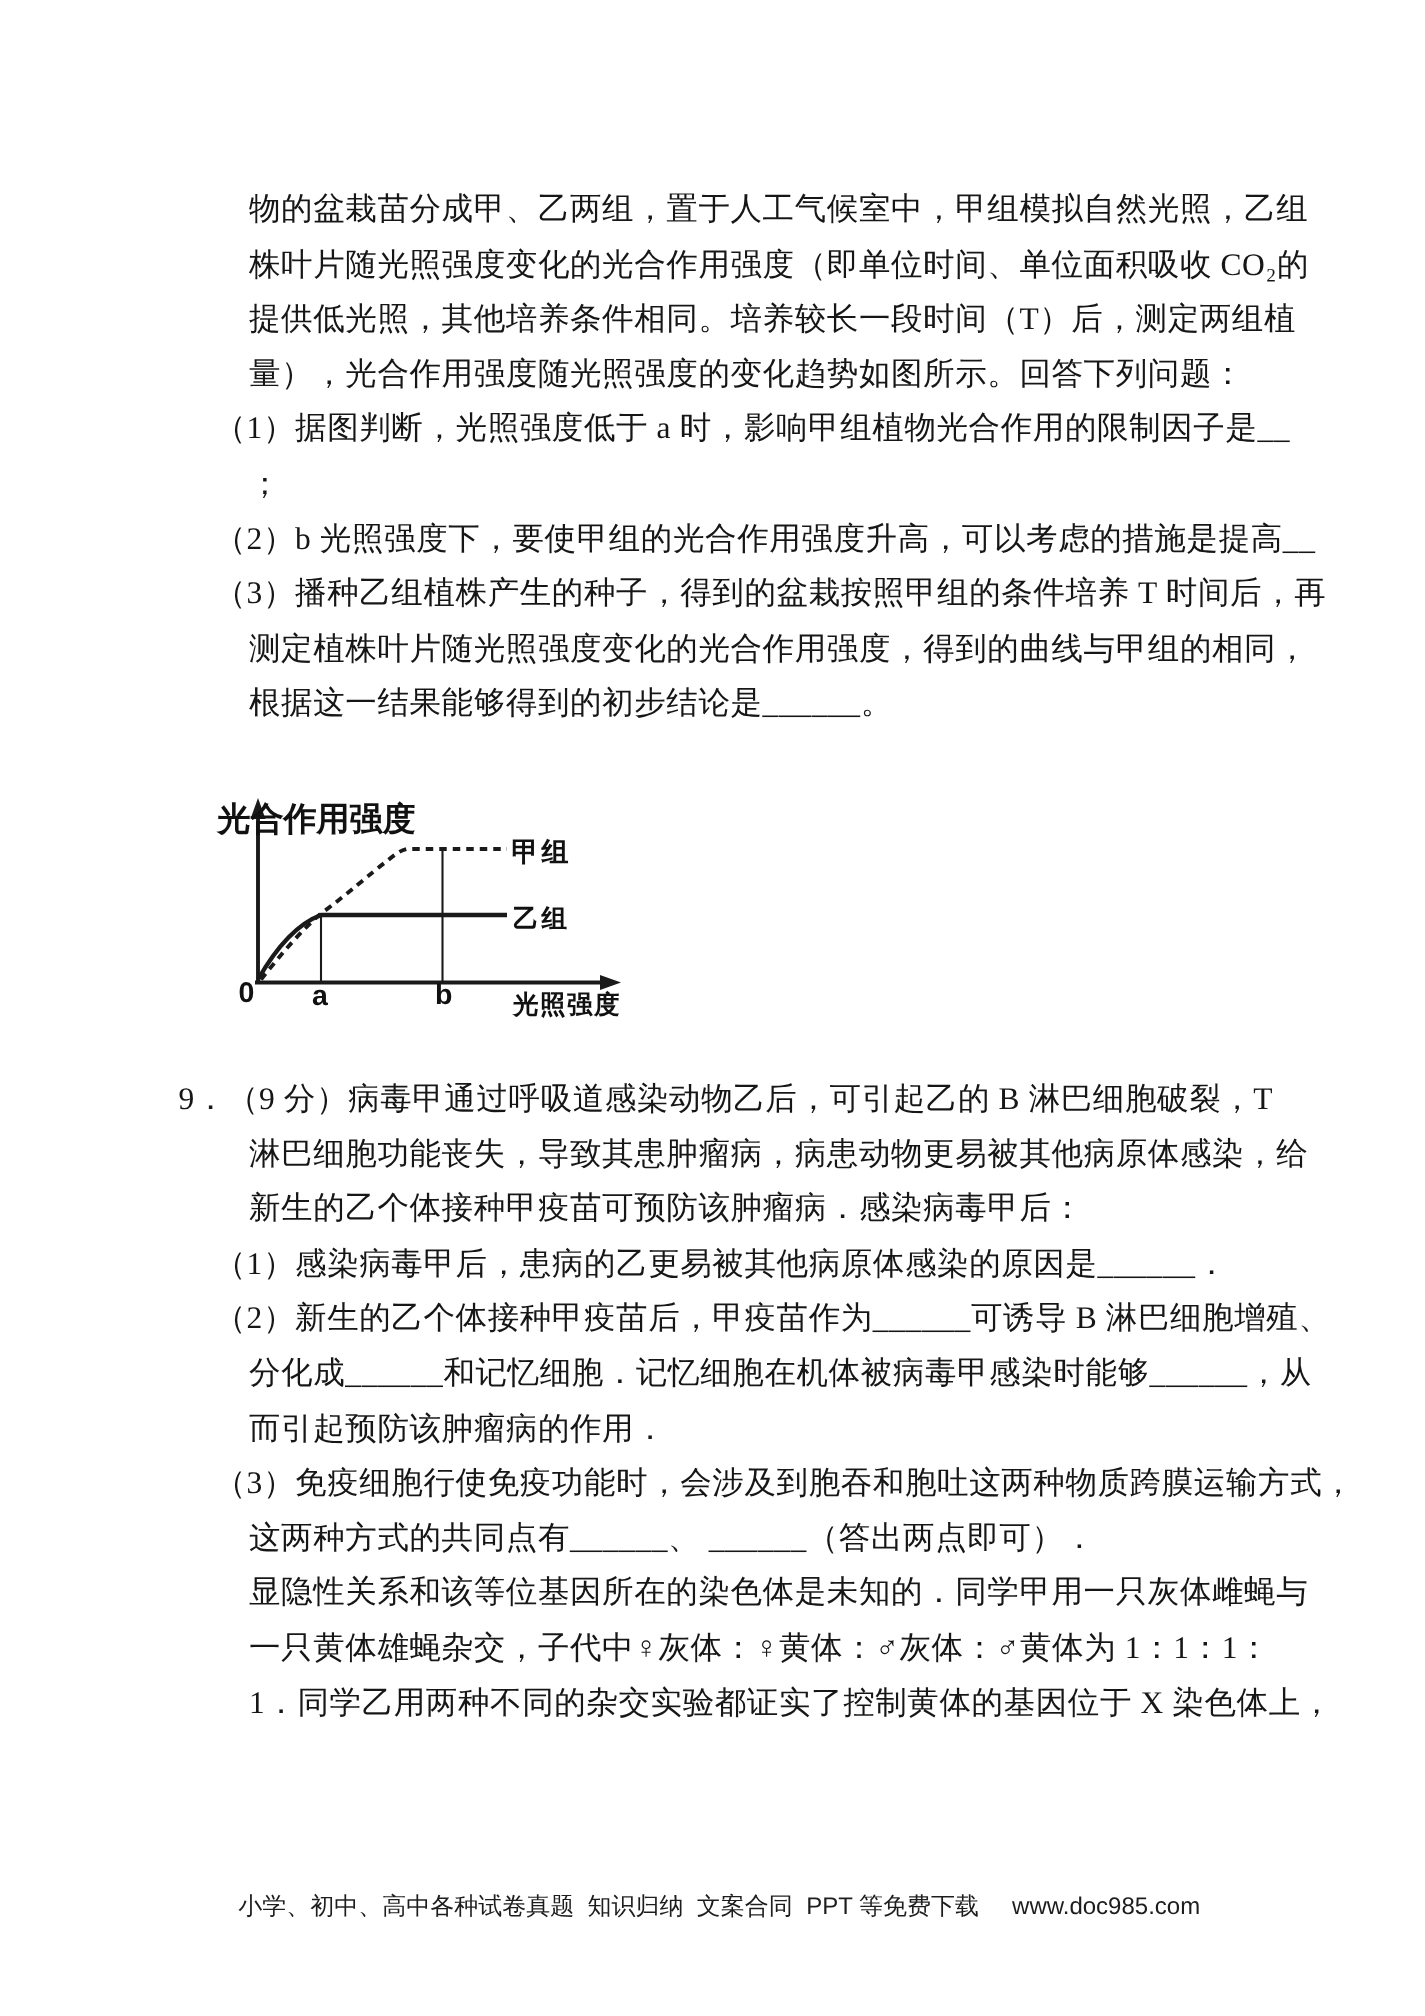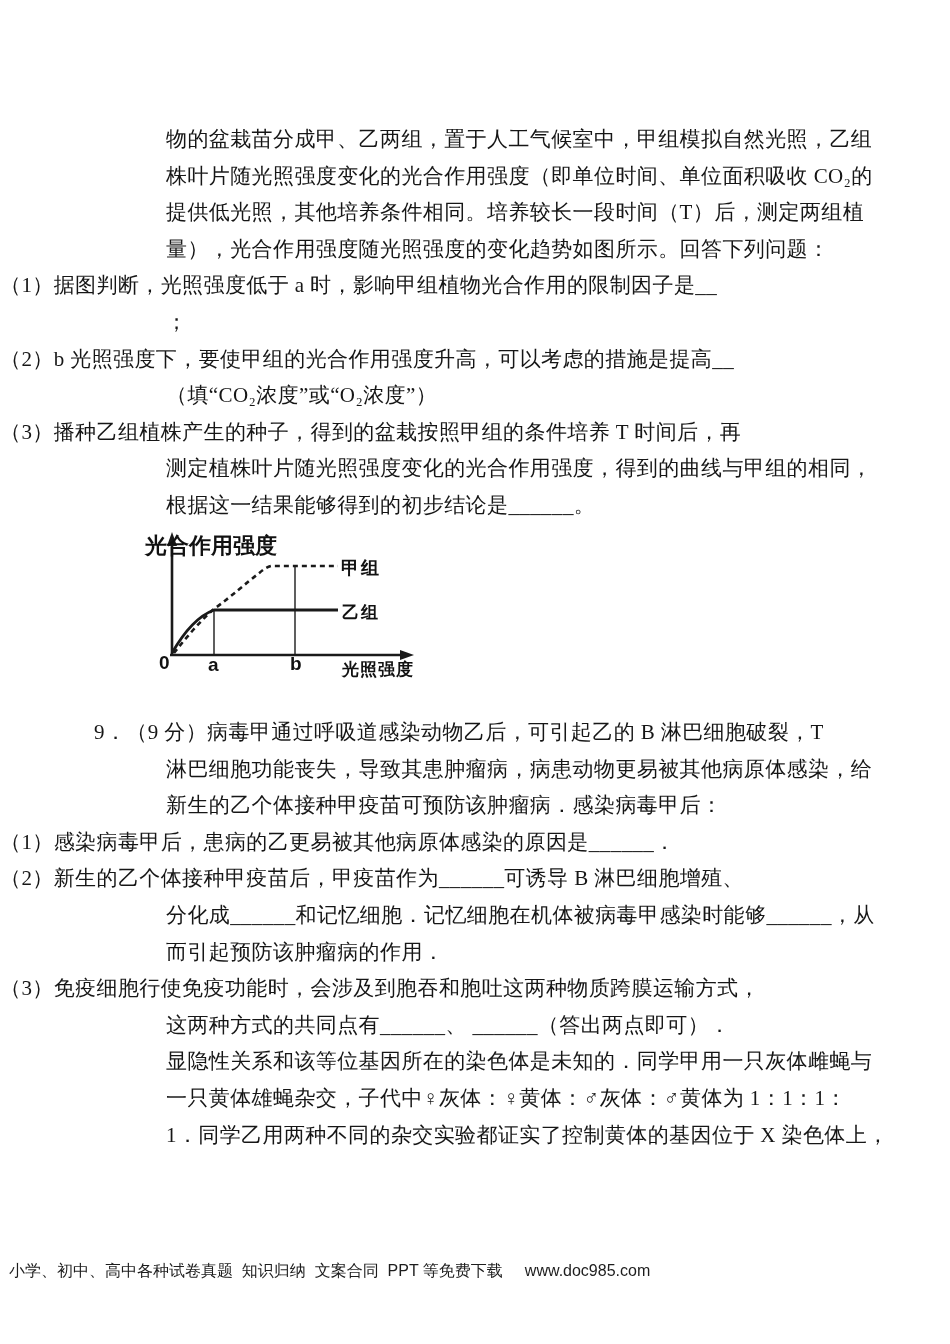--- a/index.html
+++ b/index.html
@@ -8,41 +8,41 @@
     font-family:"Liberation Serif", serif;color:#161616;overflow:hidden;
   }
   .textblock{position:absolute;left:0;width:880px;}
   #blockA{top:121px;}
   #blockB{top:714px;}
   .line{
     height:36.6px;line-height:36.6px;font-size:21px;letter-spacing:0.4px;
     white-space:pre;color:#161616;
   }
   .indent-body{padding-left:166px;}
-  .indent-item{}
-  .indent-qnum{padding-left:94px;}
+  .indent-item{padding-left:143px;}
+  .indent-qnum{padding-left:119px;}
   
   #figure-svg{position:absolute;left:138px;top:520px;}
   .figlabel{
     position:absolute;font-family:"Liberation Sans", sans-serif;
     font-weight:bold;color:#111;white-space:pre;
   }
   #fig-ylabel{
     left:145px;top:536px;width:20px;font-size:22px;line-height:19.4px;
     word-break:break-all;text-align:center;
   }
   #fig-zero{left:159px;top:652px;font-size:19px;}
   #fig-a{left:208px;top:654px;font-size:19px;}
   #fig-b{left:290px;top:653px;font-size:19px;}
   #fig-jia{left:341px;top:556px;font-size:18px;letter-spacing:2px;}
   #fig-yi{left:342px;top:601px;font-size:17px;letter-spacing:2px;}
   #fig-xlabel{left:342px;top:658px;font-size:17px;letter-spacing:1px;}
   
   #footer{
-    position:absolute;top:1243px;left:0;width:950px;text-align:left;
+    position:absolute;top:1243px;left:0;width:950px;text-align:center;
     font-family:"Liberation Sans", sans-serif;font-size:16px;color:#1d1d1d;
     white-space:pre;
   }
   #footer .site{margin-left:22px;}
 </style>
 </head>
 <body>
 
 <div class="textblock" id="blockA">
 
@@ -53,21 +53,20 @@
     <div class="line indent-body">提供低光照，其他培养条件相同。培养较长一段时间（T）后，测定两组植</div>
 
     <div class="line indent-body">量），光合作用强度随光照强度的变化趋势如图所示。回答下列问题：</div>
 
     <div class="line indent-item">（1）据图判断，光照强度低于 a 时，影响甲组植物光合作用的限制因子是__</div>
 
     <div class="line indent-body">；</div>
 
     <div class="line indent-item">（2）b 光照强度下，要使甲组的光合作用强度升高，可以考虑的措施是提高__</div>
 
-    <div class="line indent-body">（填“CO₂浓度”或“O₂浓度”）</div>
 
     <div class="line indent-item">（3）播种乙组植株产生的种子，得到的盆栽按照甲组的条件培养 T 时间后，再</div>
 
     <div class="line indent-body">测定植株叶片随光照强度变化的光合作用强度，得到的曲线与甲组的相同，</div>
 
     <div class="line indent-body">根据这一结果能够得到的初步结论是______。</div>
   </div>
 
 <svg id="figure-svg" width="292" height="172" viewBox="0 0 292 172">
 

